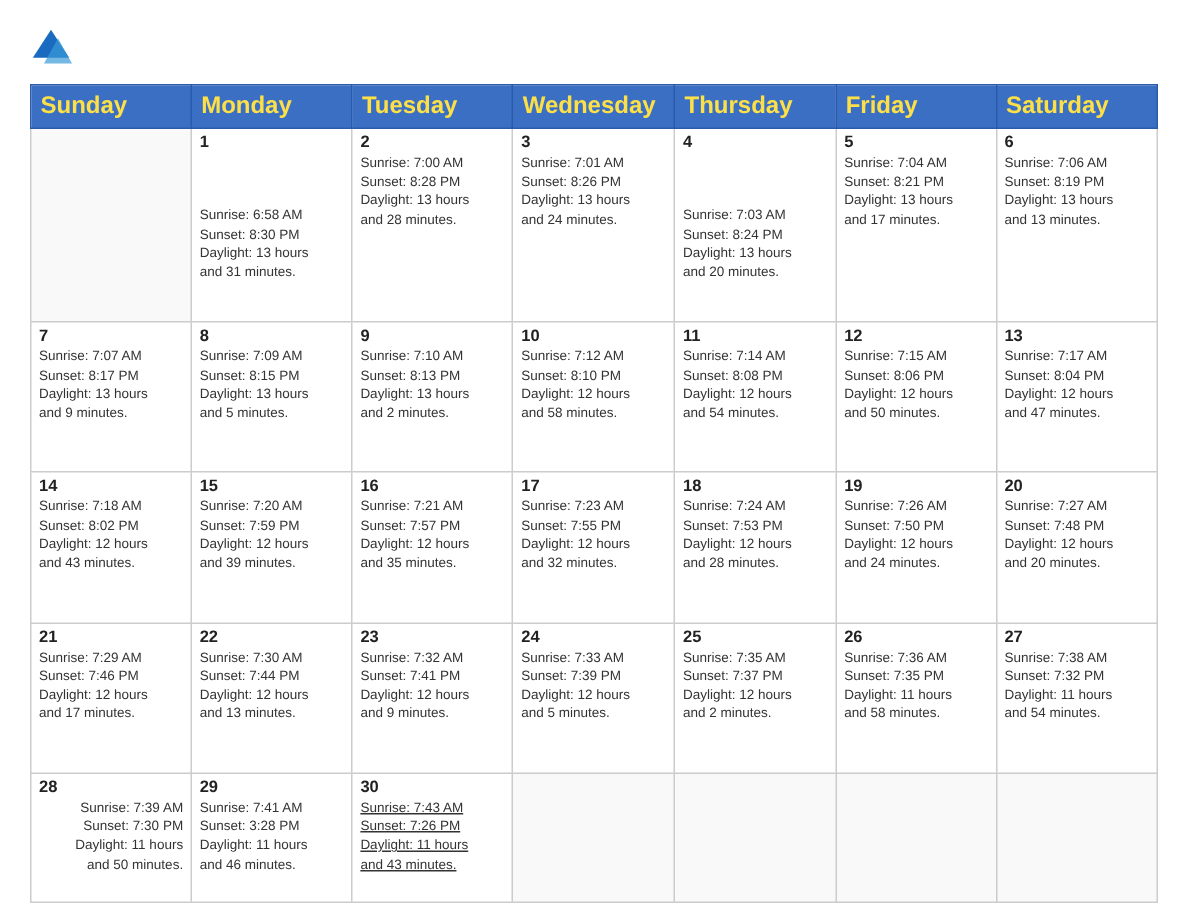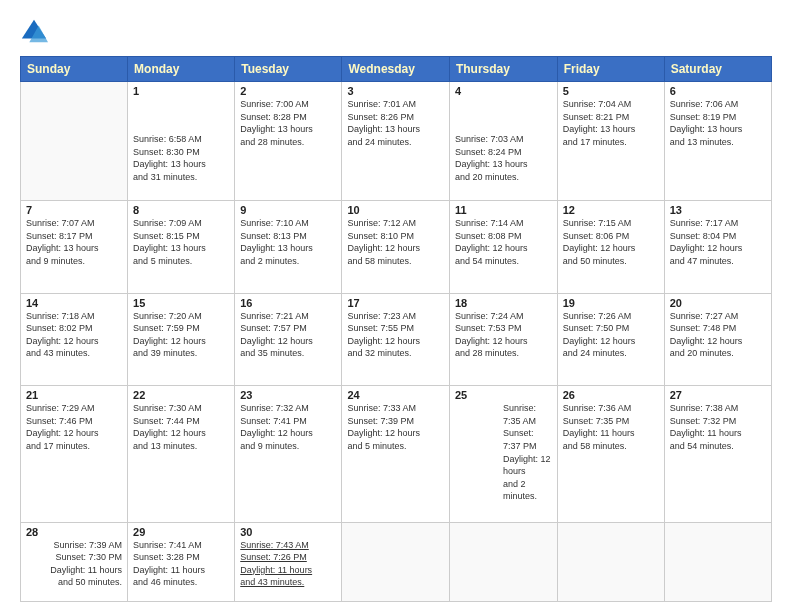--- a/index.html
+++ b/index.html
@@ -60,24 +60,24 @@
       font-size: 14px;
       color: #444;
     }
     .calendar {
       width: 100%;
       border-collapse: collapse;
       flex: 1;
     }
     .calendar th {
       background-color: #3a6fc4;
-      color: #fef9c3;
+      color: #fde047;
       text-align: left;
       padding: 5px 6px;
-      font-size: 12px;
+      font-size: 16px;
       font-weight: bold;
       border: 1px solid #2a5aaa;
     }
     .calendar td {
       border: 1px solid #ccc;
       vertical-align: top;
       padding: 3px 5px;
       width: 108px;
       height: 82px;
       font-size: 9.5px;
@@ -308,21 +308,21 @@
           </td>
           <td>
             <span class="day-number">24</span>
             <div class="day-info" style="white-space: pre-line;">Sunrise: 7:33 AM
 Sunset: 7:39 PM
 Daylight: 12 hours
 and 5 minutes.</div>
           </td>
           <td>
             <span class="day-number">25</span>
-            <div class="day-info" style="white-space: pre-line; margin-left: 48px;">Sunrise: 7:35 AM
+            <div class="day-info" style="white-space: pre-line;">Sunrise: 7:35 AM
 Sunset: 7:37 PM
 Daylight: 12 hours
 and 2 minutes.</div>
           </td>
           <td>
             <span class="day-number">26</span>
             <div class="day-info" style="white-space: pre-line;">Sunrise: 7:36 AM
 Sunset: 7:35 PM
 Daylight: 11 hours
 and 58 minutes.</div>

